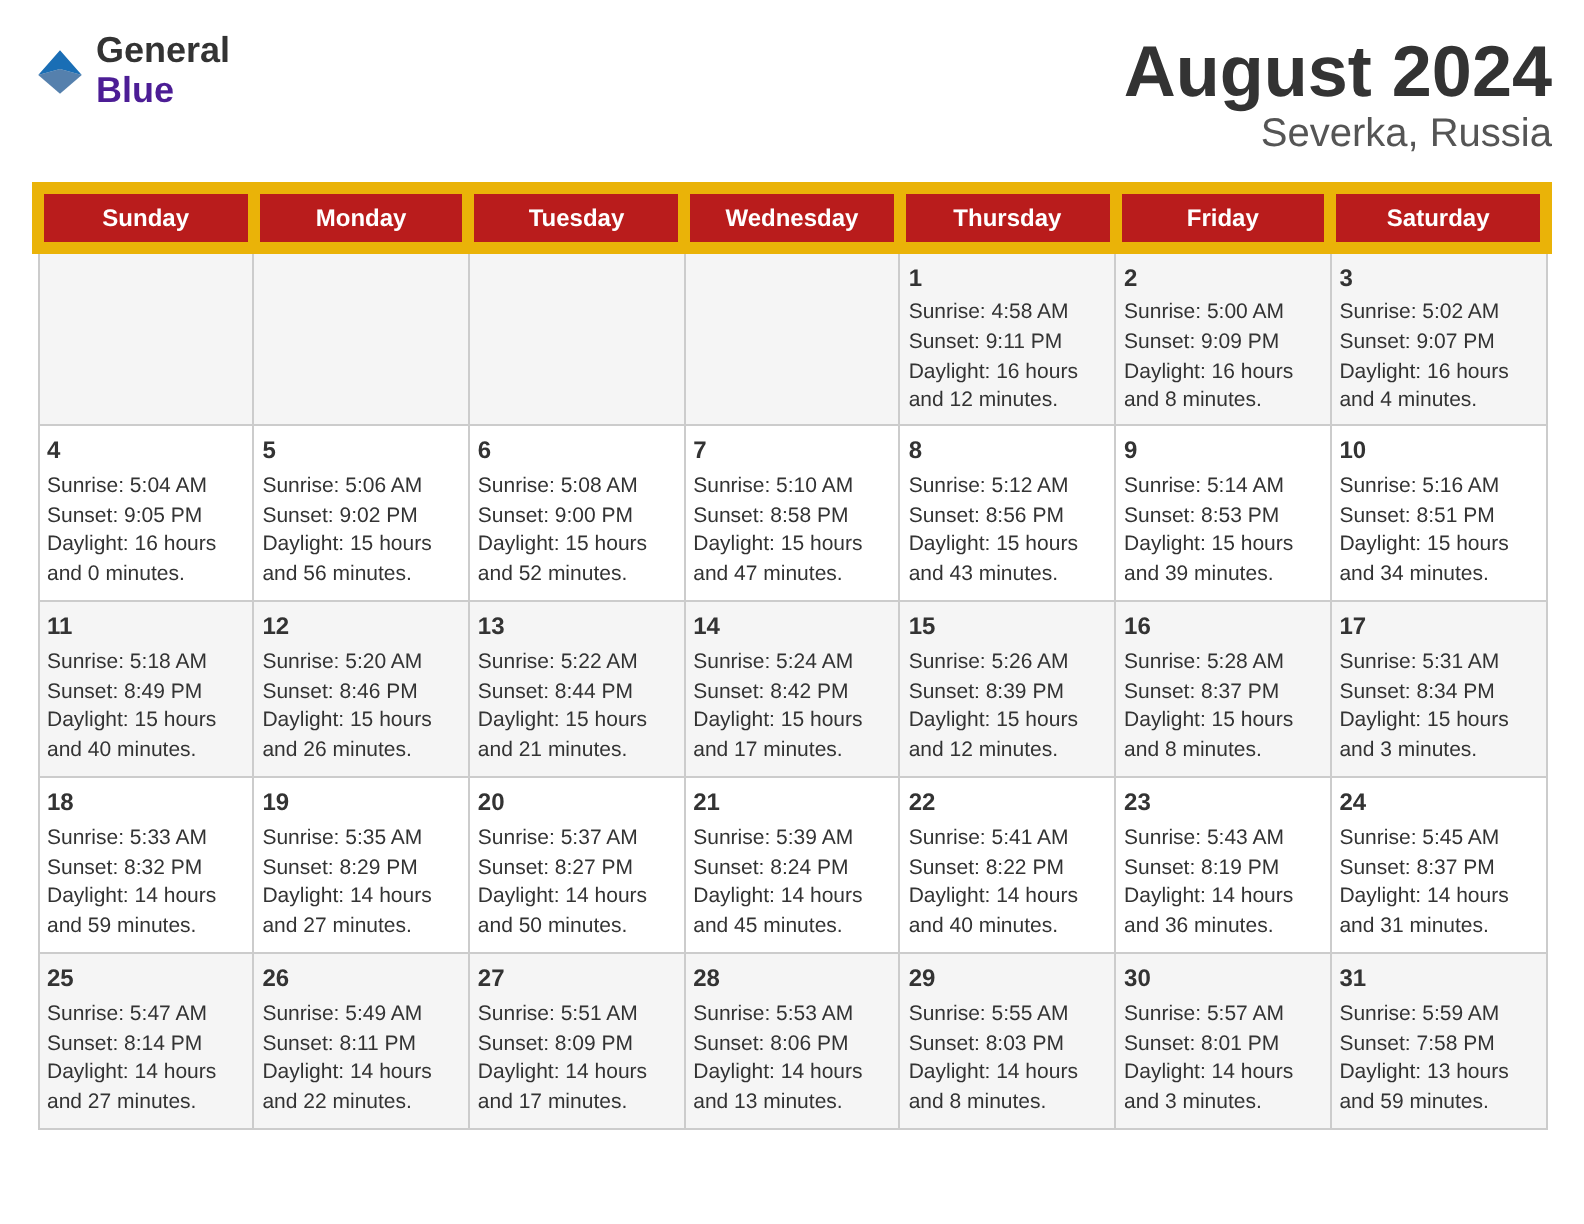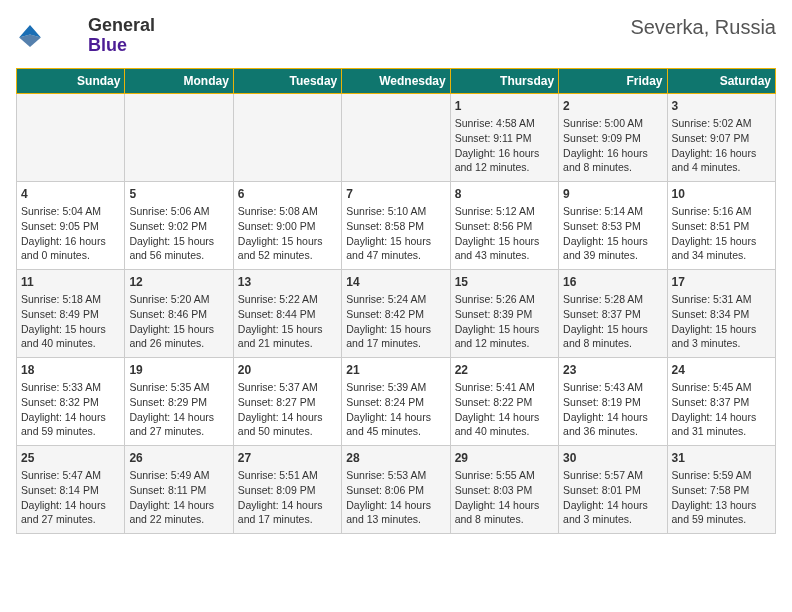--- a/index.html
+++ b/index.html
@@ -18,21 +18,20 @@
     }
     .logo {
       display: flex;
       align-items: center;
       gap: 4px;
     }
     .logo-text {
       font-size: 18px;
       font-weight: bold;
       line-height: 1.1;
-      margin-left: 40px;
     }
     .logo-general { color: #333; }
     .logo-blue { color: #4c1d95; }
     .logo-icon {
       width: 28px;
       height: 28px;
     }
     .title-block {
       text-align: right;
     }
@@ -45,27 +44,27 @@
     .location {
       font-size: 20px;
       color: #555;
     }
     .calendar {
       width: 100%;
       border-collapse: collapse;
       font-size: 11px;
     }
     .calendar thead th {
-      background-color: #0f766e;
+      background-color: #b91c1c;
       color: #fff;
       padding: 5px 4px;
-      text-align: right;
+      text-align: center;
       font-size: 12px;
       font-weight: bold;
-      border: 1px solid #eab308;
+      border: 6px solid #eab308;
     }
     .calendar tbody td {
       border: 1px solid #ccc;
       vertical-align: top;
       padding: 4px;
       width: calc(100% / 7);
       height: 88px;
       background: #fff;
       color: #333;
       font-size: 10.5px;
@@ -95,20 +94,21 @@
     <svg class="logo-icon" viewBox="0 0 36 36">
       <polygon points="18,4 32,20 18,16 4,20" fill="#1a6eb5"></polygon>
       <polygon points="18,16 32,20 18,32 4,20" fill="#0d4a8a" opacity="0.7"></polygon>
     </svg>
     <div class="logo-text">
       <span class="logo-general">General</span><br>
       <span class="logo-blue">Blue</span>
     </div>
   </div>
   <div class="title-block">
+    <div class="month-year">August 2024</div>
     <div class="location">Severka, Russia</div>
   </div>
 </div>
 
 <table class="calendar">
   <thead>
     <tr>
     <th>Sunday</th>
         <th>Monday</th>
         <th>Tuesday</th>

